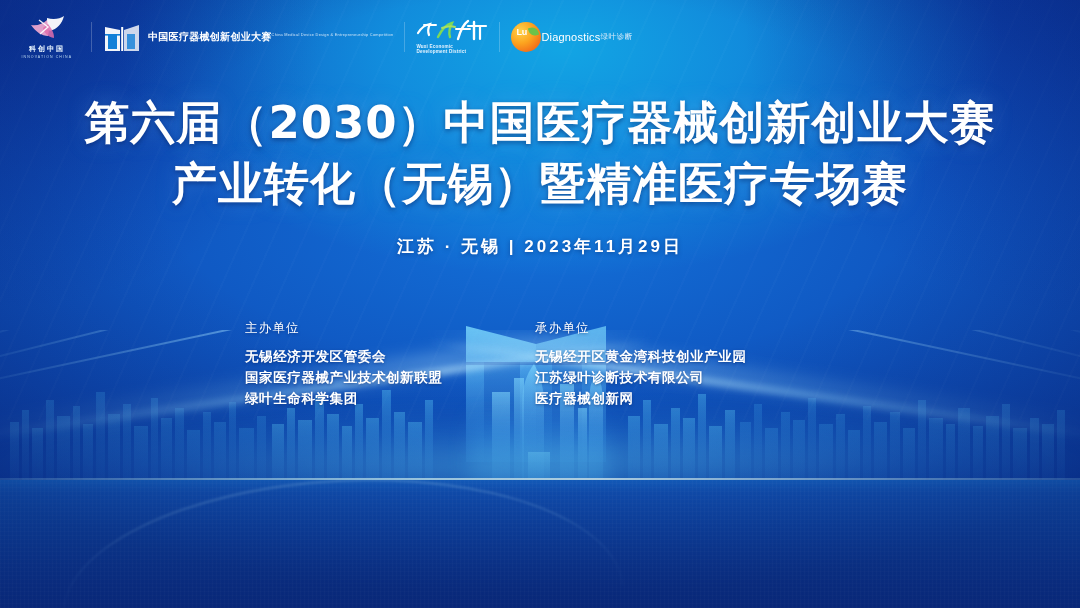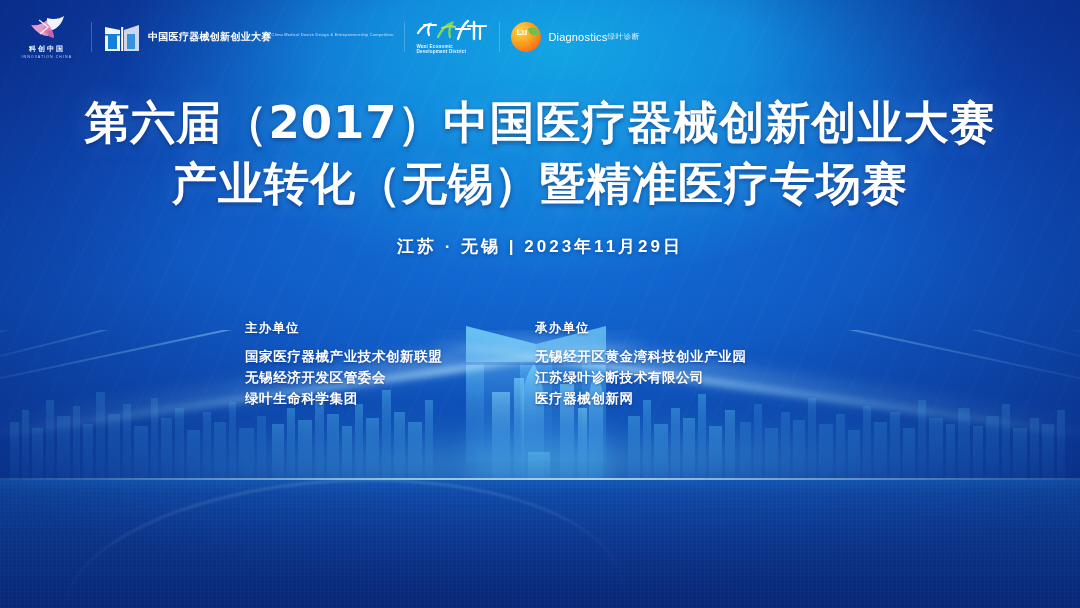--- a/index.html
+++ b/index.html
@@ -143,21 +143,21 @@
   .logo-cmd .cn { font-size: 10px; font-weight: 700; color: #ffffff; letter-spacing: .3px; white-space: nowrap; }
   .logo-cmd .en { font-size: 3.9px; color: #cfe5f8; letter-spacing: .25px; margin-top: 2.5px; white-space: nowrap; }
 
   
   .logo-wx { display: flex; flex-direction: column; align-items: flex-start; }
   .logo-wx .mark { width: 72px; height: 22px; }
   .logo-wx .en1, .logo-wx .en2 { font-size: 4.6px; font-weight: 700; color: #e8f4ff; letter-spacing: .2px; white-space: nowrap; }
   .logo-wx .en1 { margin-top: 3px; }
 
   
-  .logo-ly { display: flex; align-items: center; gap: 7px; }
+  .logo-ly { display: flex; align-items: center; }
   .logo-ly .badge {
     width: 30px; height: 30px; border-radius: 50%;
     background: radial-gradient(circle at 32% 30%, #ffd34d 0%, #fca41f 42%, #f4761b 72%, #ef5f17 100%);
     position: relative; overflow: hidden;
     display: flex; align-items: center; justify-content: center;
   }
   .logo-ly .badge .lu, .logo-ly .badge .ye {
     position: absolute; color: #ffffff; font-weight: 700; font-size: 9px; line-height: 1;
   }
   .logo-ly .badge .lu { left: 5px; top: 6px; }
@@ -205,21 +205,21 @@
     top: 320px; left: 0; right: 0;
     display: flex;
     justify-content: center;
     gap: 0;
     z-index: 5;
   }
   .org-col { width: 290px; }
   .org-col.right { width: 300px; }
   .org-head {
     font-size: 12.5px;
-    font-weight: 700;
+    font-weight: 400;
     color: #ffffff;
     letter-spacing: 1.2px;
     margin-bottom: 9px;
     text-shadow: 0 1px 3px rgba(3,30,95,0.5);
   }
   .org-item {
     font-size: 13.5px;
     font-weight: 700;
     color: #ffffff;
     letter-spacing: .6px;
@@ -443,30 +443,30 @@
       </span>
       <span class="txt">
         <span class="en">Diagnostics</span>
         <span class="cn">绿叶诊断</span>
       </span>
     </div>
 
   </div>
 
   <div class="title-block">
-    <div class="title-line">第六届（2017）中国医疗器械创新创业大赛</div>
+    <div class="title-line">第六届（2030）中国医疗器械创新创业大赛</div>
     <div class="title-line">产业转化（无锡）暨精准医疗专场赛</div>
     <div class="subtitle">江苏 · 无锡 | 2023年11月29日</div>
   </div>
 
   <div class="orgs">
     <div class="org-col">
       <div class="org-head">主办单位</div>
+      <div class="org-item">无锡经济开发区管委会</div>
       <div class="org-item">国家医疗器械产业技术创新联盟</div>
-      <div class="org-item">无锡经济开发区管委会</div>
       <div class="org-item">绿叶生命科学集团</div>
     </div>
     <div class="org-col right">
       <div class="org-head">承办单位</div>
       <div class="org-item">无锡经开区黄金湾科技创业产业园</div>
       <div class="org-item">江苏绿叶诊断技术有限公司</div>
       <div class="org-item">医疗器械创新网</div>
     </div>
   </div>
 

